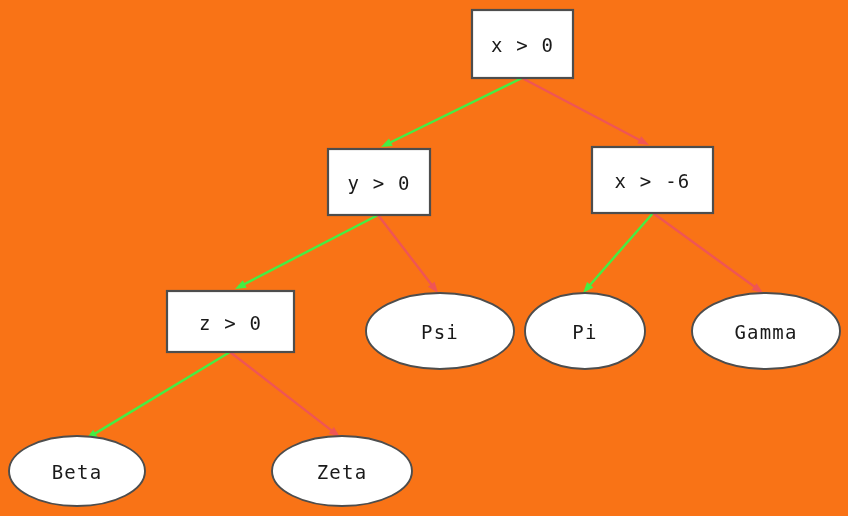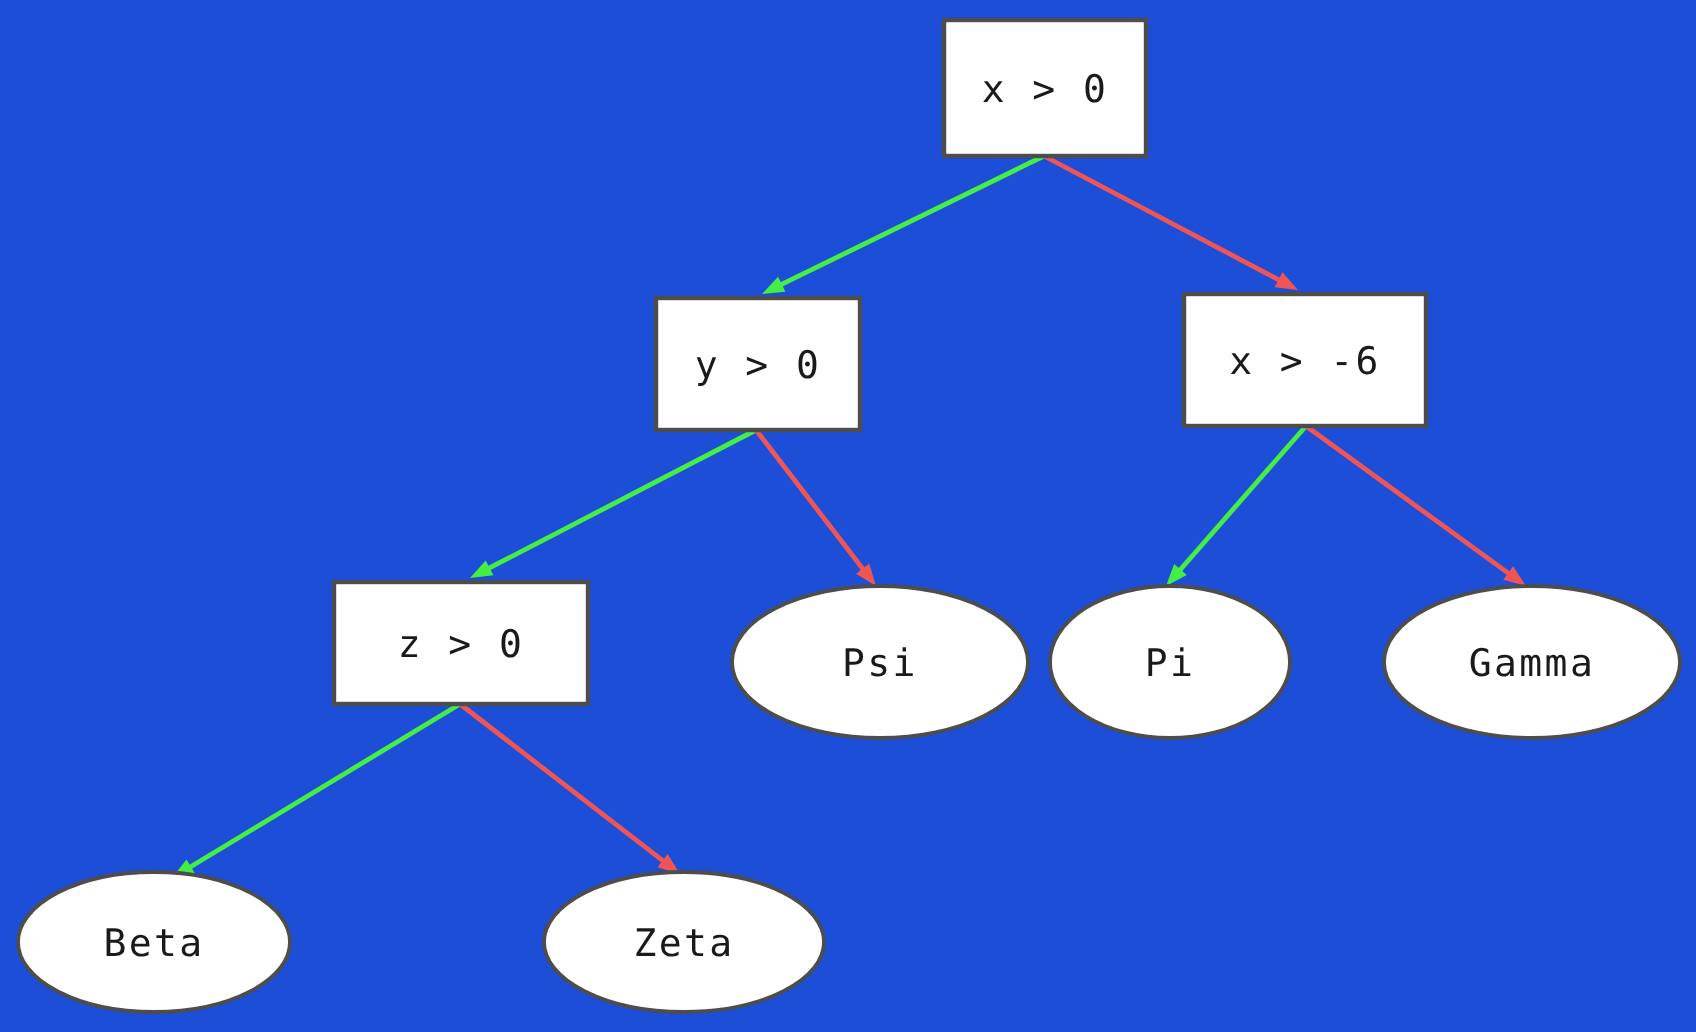--- a/index.html
+++ b/index.html
@@ -8,21 +8,21 @@
     padding: 0;
     background: #ffffff;
   }
   body {
     font-family: "DejaVu Sans Mono", "Liberation Mono", monospace;
   }
   #canvas {
     position: relative;
     width: 848px;
     height: 516px;
-    background: #1d4ed8;
+    background: #f97316;
     overflow: hidden;
     text-decoration: underline;
   }
   #graph-svg {
     position: absolute;
     left: 0;
     top: 0;
     width: 848px;
     height: 516px;
     display: block;

